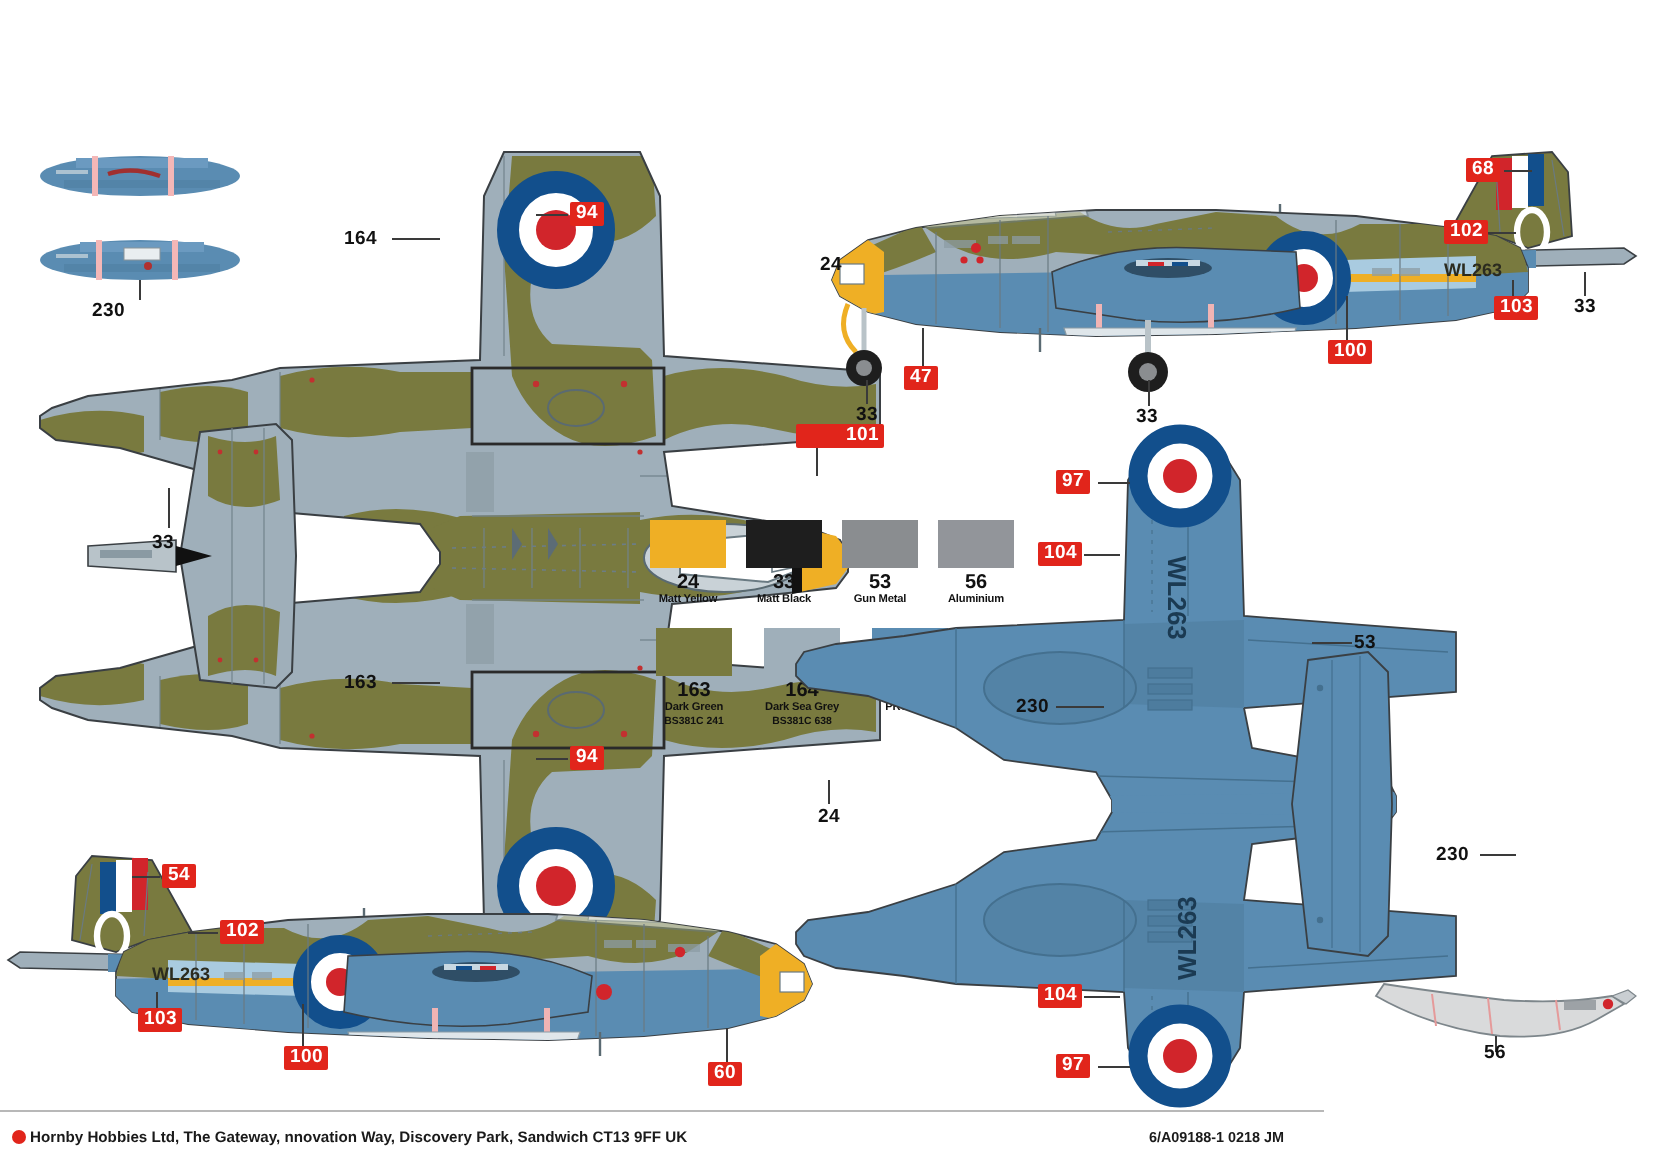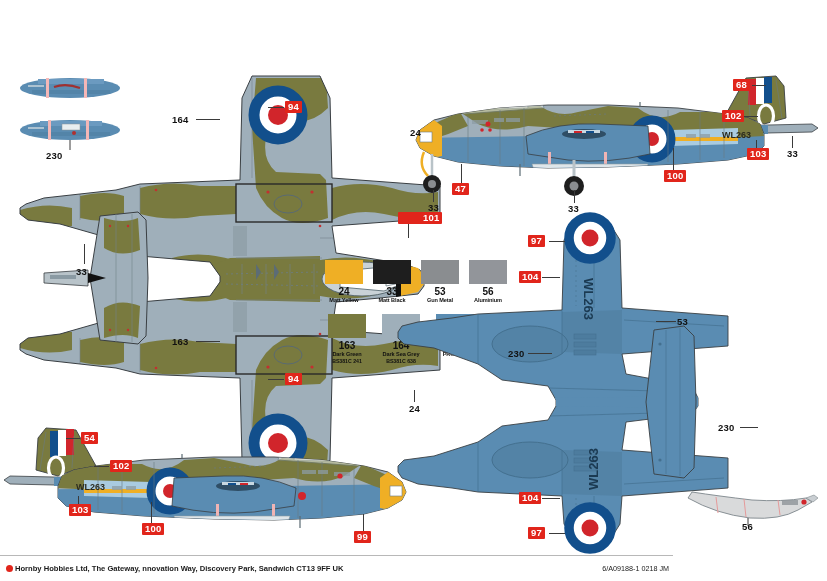--- a/index.html
+++ b/index.html
@@ -133,45 +133,44 @@
   #legend-row2 { margin-top: 10px; }
 
   
   #footer {
     position: absolute;
     left: 0;
     top: 555px;
     width: 662px;
     height: 26px;
     border-top: 1px solid #b8b8b8;
-    padding-left: 11px;
   }
   #footer-left {
     position: absolute;
     left: 6px;
     top: 8px;
     font-size: 7.6px;
     font-weight: bold;
     color: #1a1a1a;
     white-space: nowrap;
   }
   .hornby-dot {
     display: inline-block;
     width: 7px; height: 7px;
     border-radius: 50%;
     background: #E1251B;
     vertical-align: -1px;
     margin-right: 2px;
   }
   #footer-right {
     position: absolute;
-    right: 4px;
+    right: 20px;
     top: 8px;
     font-size: 7.2px;
-    font-weight: normal;
+    font-weight: bold;
     color: #1a1a1a;
     white-space: nowrap;
   }
   
   .artview {
     position: absolute;
   }
   svg { display: block; overflow: visible; }
 </style>
 </head>
@@ -788,21 +787,21 @@
   </div>
 
   <div class="callout" style="left:81px; top:432px;">54</div>
   <div class="leader" style="left:66px; top:438px; width:14px;"></div>
   <div class="callout" style="left:110px; top:460px;">102</div>
   <div class="leader" style="left:94px; top:466px; width:15px;"></div>
   <div class="callout" style="left:69px; top:504px;">103</div>
   <div class="leader-v" style="left:78px; top:496px; height:8px;"></div>
   <div class="callout" style="left:142px; top:523px;">100</div>
   <div class="leader-v" style="left:151px; top:502px; height:21px;"></div>
-  <div class="callout" style="left:354px; top:531px;">99</div>
+  <div class="callout" style="left:354px; top:531px;">60</div>
   <div class="leader-v" style="left:363px; top:514px; height:17px;"></div>
 
   <div class="artview" style="left:686px; top:488px;">
     <svg width="130" height="44" viewBox="0 0 130 44">
       <path d="M2 10 Q30 26 64 30 Q94 32 112 22 L126 14 L120 10 Q96 14 66 12 Q32 8 6 4 Z" fill="#D9DADB" stroke="#7d868b" stroke-width="0.9"></path>
       <g stroke="#e59a9a" stroke-width="1">
         <line x1="30" y1="9" x2="32" y2="25"></line>
         <line x1="58" y1="11" x2="60" y2="29"></line>
         <line x1="92" y1="12" x2="94" y2="27"></line>
       </g>

